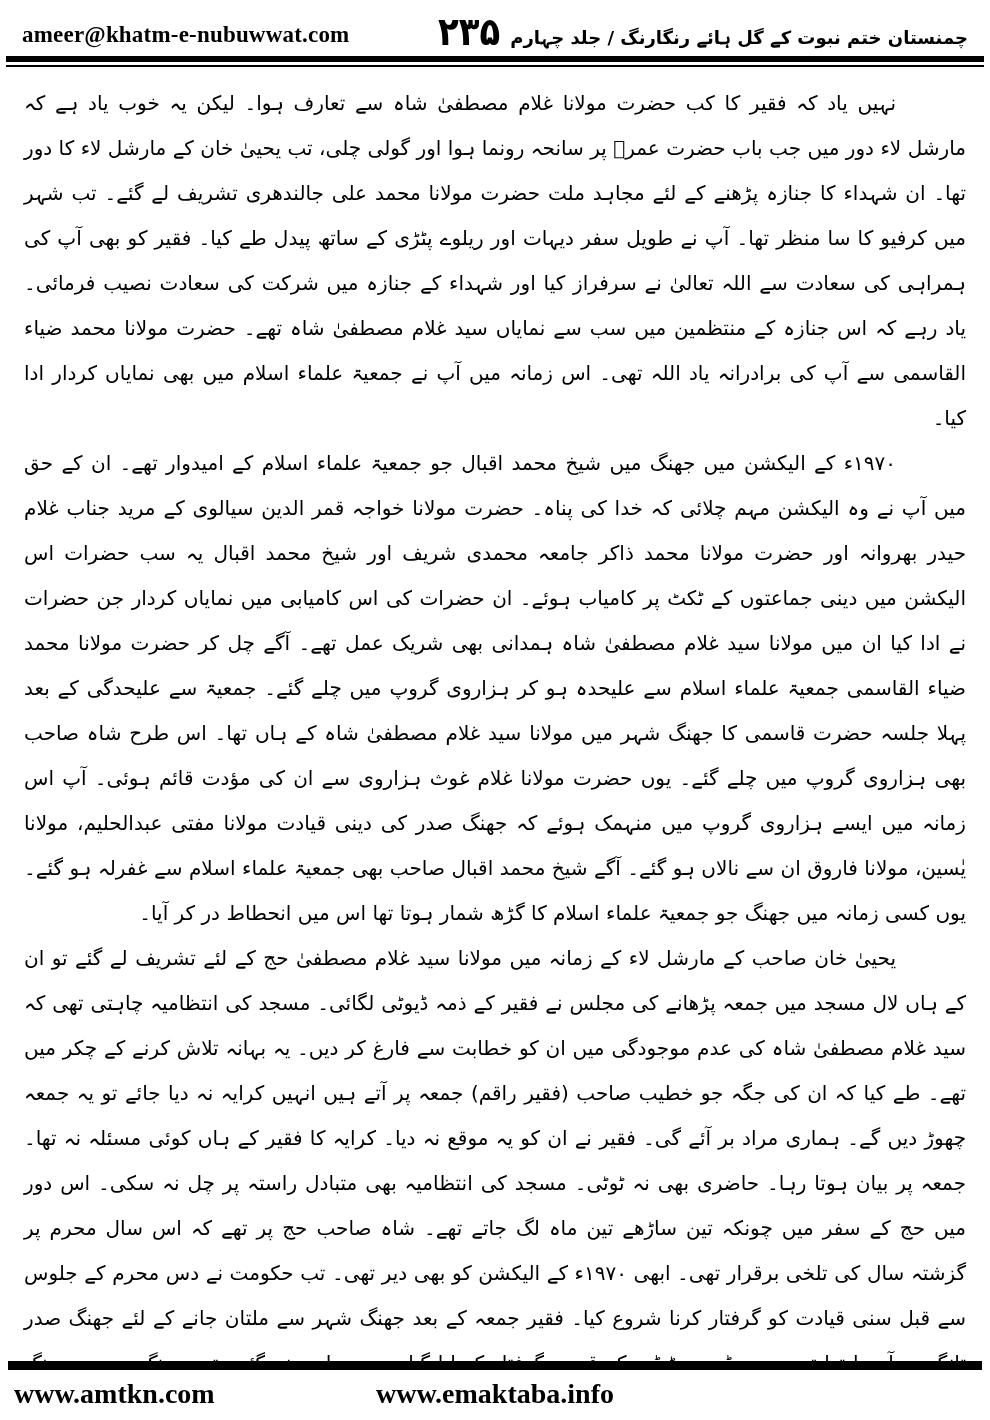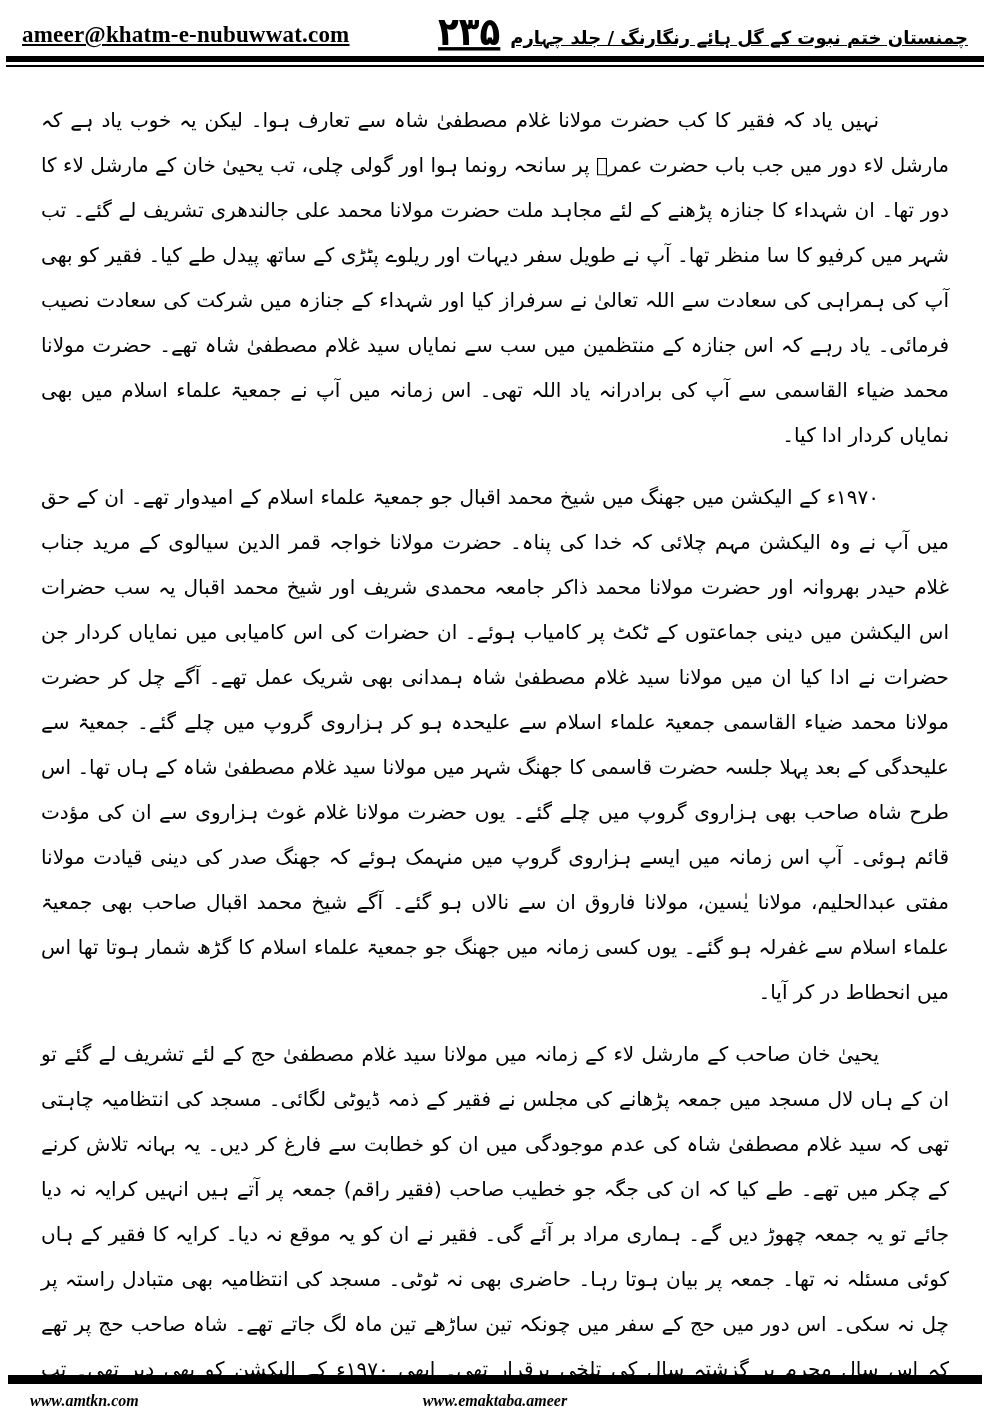--- a/index.html
+++ b/index.html
@@ -16,21 +16,20 @@
     overflow: hidden;
     font-family: "DejaVu Sans", sans-serif;
   }
 
   
   .page-header {
     display: grid;
     grid-template-columns: 1fr auto 1fr;
     align-items: end;
     padding: 14px 22px 4px 22px;
-    text-decoration: underline;
   }
   .header-email {
     justify-self: start;
     font-family: "Liberation Serif", serif;
     font-weight: 700;
     font-size: 23px;
     letter-spacing: 0.2px;
     white-space: nowrap;
   }
   .header-pagenum {
@@ -62,42 +61,41 @@
     flex: 1;
     direction: rtl;
     text-align: justify;
     padding: 14px 24px 0 24px;
     overflow: hidden;
     font-size: 20px;
     line-height: 45px;
     font-family: "DejaVu Sans", sans-serif;
   }
   .page-body p {
-    margin: 17px;
+    margin: 0;
     text-indent: 70px;
   }
 
   
   .page-footer {
     padding: 0 0 10px 0;
   }
   .footer-rule {
     height: 9px;
     background: #000;
     margin: 0 8px 8px 8px;
   }
   .footer-links {
     display: grid;
     grid-template-columns: 1fr auto 1fr;
     align-items: baseline;
-    padding: 0 30px;
+    padding: 0 14px;
     font-family: "Liberation Serif", serif;
     font-weight: 700;
-    font-size: 16px;
-    font-style: italic;
+    font-size: 28px;
   }
   .footer-links .left   { justify-self: start; }
   .footer-links .center { justify-self: center; }
   .footer-links .right  { justify-self: end; }
 </style>
 </head>
 <body>
 
 <div class="page">
 
@@ -113,17 +111,17 @@
     <p>نہیں یاد کہ فقیر کا کب حضرت مولانا غلام مصطفیٰ شاہ سے تعارف ہوا۔ لیکن یہ خوب یاد ہے کہ مارشل لاء دور میں جب باب حضرت عمرؓ پر سانحہ رونما ہوا اور گولی چلی، تب یحییٰ خان کے مارشل لاء کا دور تھا۔ ان شہداء کا جنازہ پڑھنے کے لئے مجاہد ملت حضرت مولانا محمد علی جالندھری تشریف لے گئے۔ تب شہر میں کرفیو کا سا منظر تھا۔ آپ نے طویل سفر دیہات اور ریلوے پٹڑی کے ساتھ پیدل طے کیا۔ فقیر کو بھی آپ کی ہمراہی کی سعادت سے اللہ تعالیٰ نے سرفراز کیا اور شہداء کے جنازہ میں شرکت کی سعادت نصیب فرمائی۔ یاد رہے کہ اس جنازہ کے منتظمین میں سب سے نمایاں سید غلام مصطفیٰ شاہ تھے۔ حضرت مولانا محمد ضیاء القاسمی سے آپ کی برادرانہ یاد اللہ تھی۔ اس زمانہ میں آپ نے جمعیۃ علماء اسلام میں بھی نمایاں کردار ادا کیا۔</p>
     <p>۱۹۷۰ء کے الیکشن میں جھنگ میں شیخ محمد اقبال جو جمعیۃ علماء اسلام کے امیدوار تھے۔ ان کے حق میں آپ نے وہ الیکشن مہم چلائی کہ خدا کی پناہ۔ حضرت مولانا خواجہ قمر الدین سیالوی کے مرید جناب غلام حیدر بھروانہ اور حضرت مولانا محمد ذاکر جامعہ محمدی شریف اور شیخ محمد اقبال یہ سب حضرات اس الیکشن میں دینی جماعتوں کے ٹکٹ پر کامیاب ہوئے۔ ان حضرات کی اس کامیابی میں نمایاں کردار جن حضرات نے ادا کیا ان میں مولانا سید غلام مصطفیٰ شاہ ہمدانی بھی شریک عمل تھے۔ آگے چل کر حضرت مولانا محمد ضیاء القاسمی جمعیۃ علماء اسلام سے علیحدہ ہو کر ہزاروی گروپ میں چلے گئے۔ جمعیۃ سے علیحدگی کے بعد پہلا جلسہ حضرت قاسمی کا جھنگ شہر میں مولانا سید غلام مصطفیٰ شاہ کے ہاں تھا۔ اس طرح شاہ صاحب بھی ہزاروی گروپ میں چلے گئے۔ یوں حضرت مولانا غلام غوث ہزاروی سے ان کی مؤدت قائم ہوئی۔ آپ اس زمانہ میں ایسے ہزاروی گروپ میں منہمک ہوئے کہ جھنگ صدر کی دینی قیادت مولانا مفتی عبدالحلیم، مولانا یٰسین، مولانا فاروق ان سے نالاں ہو گئے۔ آگے شیخ محمد اقبال صاحب بھی جمعیۃ علماء اسلام سے غفرلہ ہو گئے۔ یوں کسی زمانہ میں جھنگ جو جمعیۃ علماء اسلام کا گڑھ شمار ہوتا تھا اس میں انحطاط در کر آیا۔</p>
     <p>یحییٰ خان صاحب کے مارشل لاء کے زمانہ میں مولانا سید غلام مصطفیٰ حج کے لئے تشریف لے گئے تو ان کے ہاں لال مسجد میں جمعہ پڑھانے کی مجلس نے فقیر کے ذمہ ڈیوٹی لگائی۔ مسجد کی انتظامیہ چاہتی تھی کہ سید غلام مصطفیٰ شاہ کی عدم موجودگی میں ان کو خطابت سے فارغ کر دیں۔ یہ بہانہ تلاش کرنے کے چکر میں تھے۔ طے کیا کہ ان کی جگہ جو خطیب صاحب (فقیر راقم) جمعہ پر آتے ہیں انہیں کرایہ نہ دیا جائے تو یہ جمعہ چھوڑ دیں گے۔ ہماری مراد بر آئے گی۔ فقیر نے ان کو یہ موقع نہ دیا۔ کرایہ کا فقیر کے ہاں کوئی مسئلہ نہ تھا۔ جمعہ پر بیان ہوتا رہا۔ حاضری بھی نہ ٹوٹی۔ مسجد کی انتظامیہ بھی متبادل راستہ پر چل نہ سکی۔ اس دور میں حج کے سفر میں چونکہ تین ساڑھے تین ماہ لگ جاتے تھے۔ شاہ صاحب حج پر تھے کہ اس سال محرم پر گزشتہ سال کی تلخی برقرار تھی۔ ابھی ۱۹۷۰ء کے الیکشن کو بھی دیر تھی۔ تب حکومت نے دس محرم کے جلوس سے قبل سنی قیادت کو گرفتار کرنا شروع کیا۔ فقیر جمعہ کے بعد جھنگ شہر سے ملتان جانے کے لئے جھنگ صدر تانگہ پر آ رہا تھا تو مین روڈ پر سٹیڈیم کے قریب گرفتار کر لیا گیا۔ یوں جیل پہنچ گئے۔ تب جھنگ صدر و جھنگ شہر کی تمام دینی قیادت پہلے سے جیل میں پہنچی ہوئی تھی۔ فقیر راقم بھی ان میں جا شامل ہوا۔ ایک ماہ بعد ضمانت ہوئی۔</p>
 
   </main>
 
   <footer class="page-footer">
     <div class="footer-rule"></div>
     <div class="footer-links">
       <span class="left">www.amtkn.com</span>
-      <span class="right">www.emaktaba.ameer</span>
+      <span class="right">www.emaktaba.info</span>
     </div>
   </footer>
 
 </div>
 
 </body></html>

